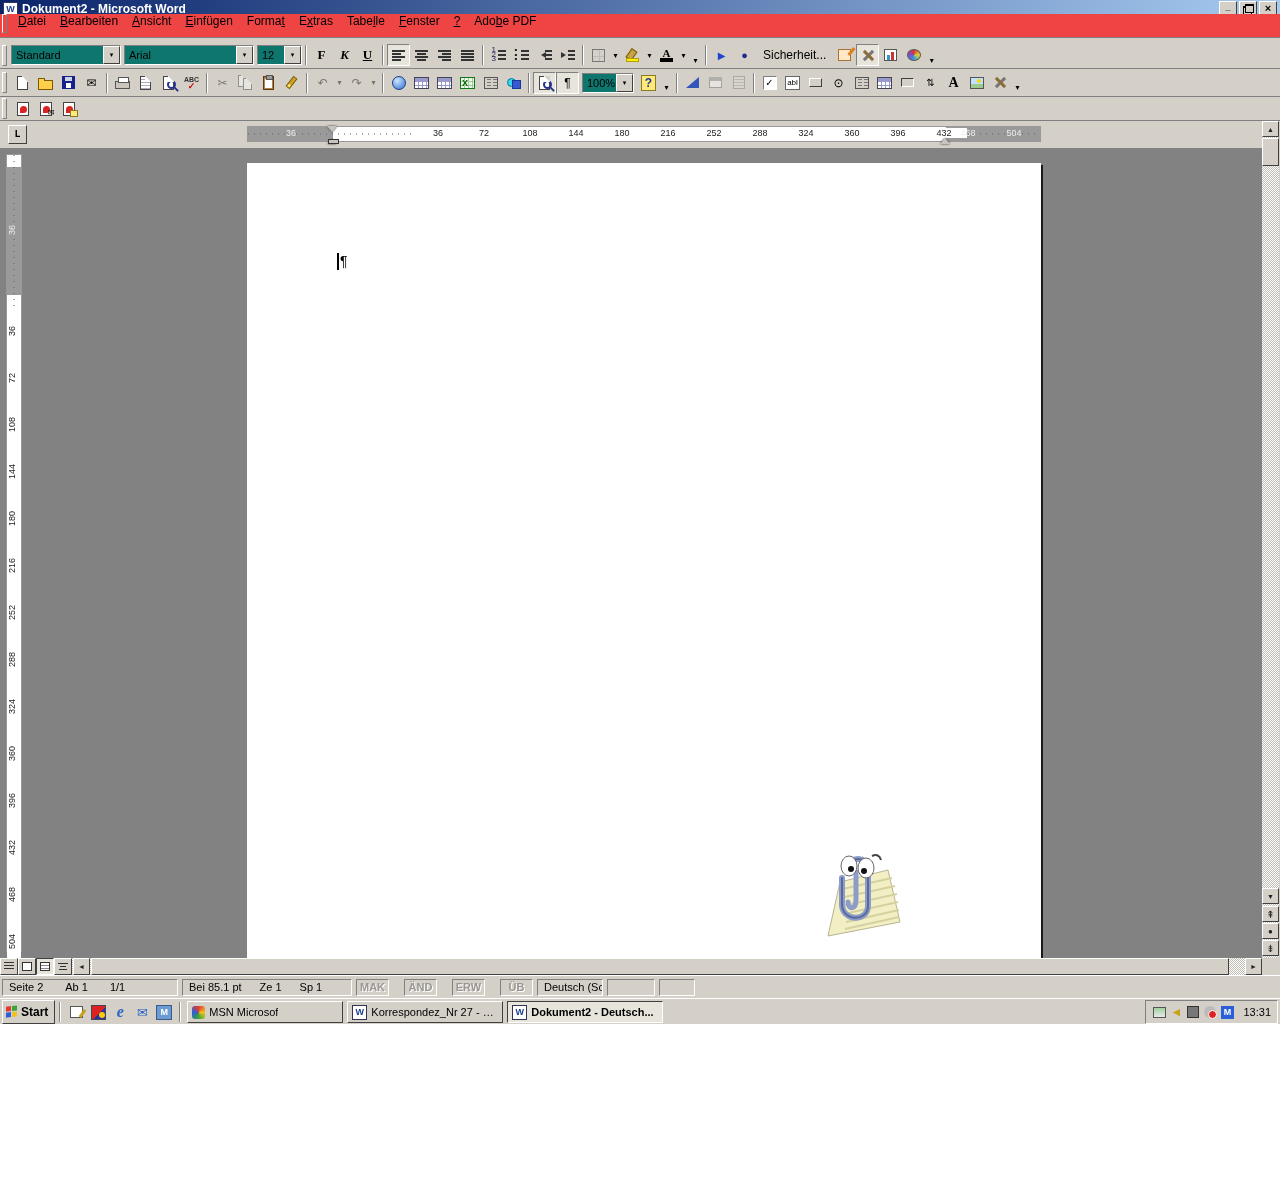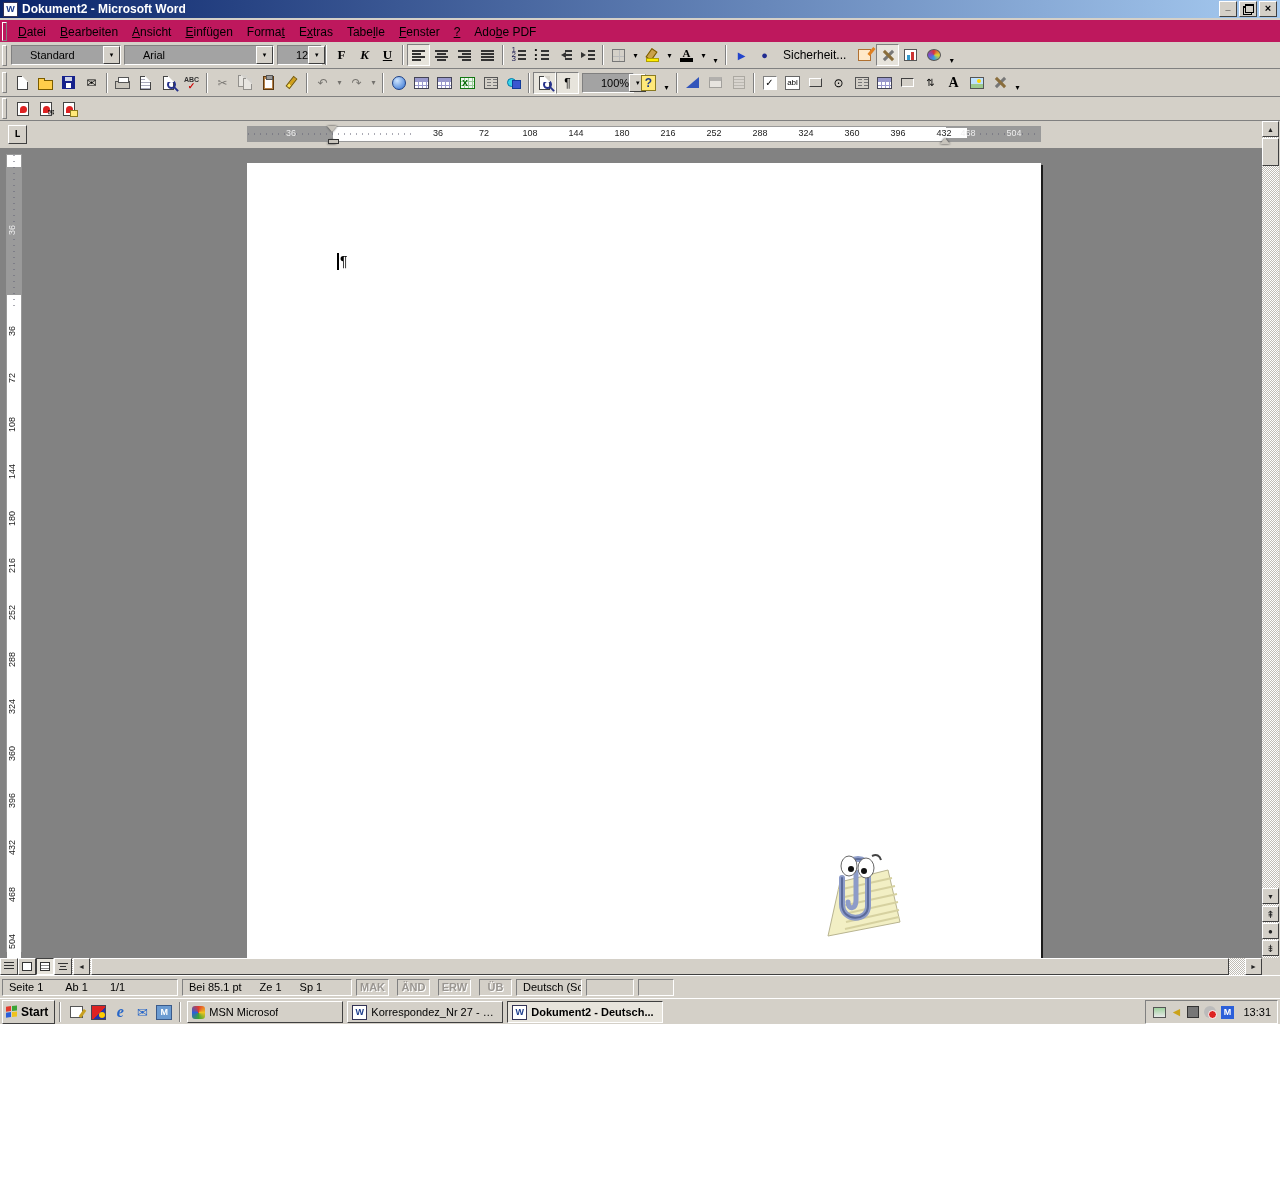--- a/index.html
+++ b/index.html
@@ -11,38 +11,38 @@
   .titlebar .appico{width:13px;height:13px;margin:0 4px 0 3px;background:#fff;border:1px solid #335;color:#1b3c8c;font-size:9px;font-weight:bold;display:flex;align-items:center;justify-content:center;}
   .titlebar .ttext{color:#fff;font-weight:bold;font-size:12px;}
   .wbtns{margin-left:auto;display:flex;gap:2px;padding-right:3px;}
   .wbtn{width:16px;height:14px;background:#d4d0c8;border:1px solid;border-color:#fff #404040 #404040 #fff;font-size:9px;line-height:11px;text-align:center;color:#000;position:relative;}
   .wbtn.min{font-weight:bold;}
   .wbtn.res::before{content:"";position:absolute;left:3px;top:4px;width:7px;height:6px;border:1px solid #000;border-top-width:2px;background:#d4d0c8;}
   .wbtn.res::after{content:"";position:absolute;left:5px;top:2px;width:7px;height:6px;border:1px solid #000;border-top-width:2px;background:#d4d0c8;}
   .wbtn.cls{font-size:11px;font-weight:bold;line-height:12px;}
 
   
-  .menubar{position:absolute;left:0;top:20px;width:1280px;height:23px;background:#be185d;border-bottom:1px solid #808080;display:flex;align-items:center;font-size:12px;}
+  .menubar{position:absolute;left:0;top:14px;width:1280px;height:23px;background:#ef4444;border-bottom:1px solid #808080;display:flex;font-size:12px;}
   .menugrip{width:3px;height:17px;border:1px solid;border-color:#fff #808080 #808080 #fff;margin:0 4px 0 2px;}
   .mi{padding:2px 7px;white-space:nowrap;}
   .mi u{text-decoration:underline;}
 
   
   .tbrow{position:absolute;left:0;width:1280px;background:#d4d0c8;border-bottom:1px solid #808080;display:flex;align-items:center;}
   .tb1{top:42px;height:26px;}
   .tb2{top:69px;height:27px;}
   .tb3{top:97px;height:23px;}
   .grip{width:3px;height:19px;border:1px solid;border-color:#fff #808080 #808080 #fff;margin:0 4px 0 2px;flex:none;}
   .sep{width:1px;height:20px;background:#808080;border-right:1px solid #fff;margin:0 3px;flex:none;}
   .btn{height:22px;min-width:23px;padding:0 1px;display:inline-flex;align-items:center;justify-content:center;border:1px solid transparent;flex:none;color:#000;font-size:12px;background:transparent;box-sizing:border-box;}
   .btn.pressed{border-color:#808080 #fff #fff #808080;background:#e7e4dc;}
   .btn.disabled{opacity:.45;filter:grayscale(.9);}
   .ddb{width:11px;font-size:8px;min-width:11px;}
   .chev{font-size:8px;width:13px;min-width:13px;color:#000;display:inline-flex;align-items:flex-end;justify-content:center;height:22px;padding-bottom:3px;}
-  .combo{background:#a3a3a3;border:1px solid;border-color:#808080 #fff #fff #808080;display:inline-flex;align-items:center;height:20px;font-size:11px;padding-left:18px;flex:none;box-sizing:border-box;}
+  .combo{background:#0f766e;border:1px solid;border-color:#808080 #fff #fff #808080;display:inline-flex;align-items:center;height:20px;font-size:11px;padding-left:4px;flex:none;box-sizing:border-box;}
   .combo .cbtn{margin-left:auto;width:15px;height:16px;background:#d4d0c8;border:1px solid;border-color:#fff #404040 #404040 #fff;font-size:7px;display:flex;align-items:center;justify-content:center;flex:none;}
   .boldb{font-family:"Liberation Serif",serif;font-weight:bold;font-size:13px;}
   .italb{font-family:"Liberation Serif",serif;font-style:italic;font-weight:bold;font-size:13px;}
   .undlb{font-family:"Liberation Serif",serif;font-weight:bold;text-decoration:underline;font-size:13px;}
 
   
   .al{width:13px;height:11px;background-repeat:no-repeat;background-image:linear-gradient(#333,#333),linear-gradient(#333,#333),linear-gradient(#333,#333),linear-gradient(#333,#333);}
   .al-l{background-size:13px 2px,9px 2px,13px 2px,9px 2px;background-position:0 0,0 3px,0 6px,0 9px;}
   .al-c{background-size:13px 2px,9px 2px,13px 2px,9px 2px;background-position:0 0,2px 3px,0 6px,2px 9px;}
   .al-r{background-size:13px 2px,9px 2px,13px 2px,9px 2px;background-position:0 0,4px 3px,0 6px,4px 9px;}
@@ -238,21 +238,21 @@
     <span class="mi"><span></span><u>D</u><span>atei</span></span><span class="mi"><span></span><u>B</u><span>earbeiten</span></span><span class="mi"><span></span><u>A</u><span>nsicht</span></span><span class="mi"><span></span><u>E</u><span>infügen</span></span><span class="mi"><span>Forma</span><u>t</u><span></span></span><span class="mi"><span>E</span><u>x</u><span>tras</span></span><span class="mi"><span>Tabe</span><u>l</u><span>le</span></span><span class="mi"><span></span><u>F</u><span>enster</span></span><span class="mi"><span></span><u>?</u><span></span></span><span class="mi"><span>Ado</span><u>b</u><span>e PDF</span></span></span>
   </div>
 
   <div class="tbrow tb1">
     <span class="grip"></span>
     <span class="combo" style="width:110px">
       <span>Standard</span>
       <span class="cbtn">▾</span>
     </span>
     <span style="width:3px"></span>
-    <span class="combo" style="width:150px">
+    <span class="combo" style="width:130px">
       <span>Arial</span>
       <span class="cbtn">▾</span>
     </span>
     <span style="width:3px"></span>
     <span class="combo" style="width:45px">
       <span>12</span>
       <span class="cbtn">▾</span>
     </span>
     <span class="sep"></span>
     <span class="btn boldb">F</span>
@@ -585,30 +585,30 @@
           <span class="s s-outline"></span>
         </span>
     </span>
     <span class="hbtn" style="left:73px">◄</span>
     <span class="hthumb"></span>
     <span class="hbtn" style="left:1245px">►</span>
   </div>
 
   <div class="statusbar">
     <span class="spanel sp1">
-      <span>Seite 1</span>
+      <span>Seite 2</span>
       <span>Ab 1</span>
       <span>1/1</span>
     </span>
     <span class="spanel sp2">
       <span>Bei 85.1 pt</span>
       <span>Ze 1</span>
       <span>Sp 1</span>
     </span>
-    <span style="display:flex;gap:8px">
+    <span style="display:flex;gap:15px">
 
     <span class="spanel stgl">MAK</span>
         <span class="spanel stgl">ÄND</span>
         <span class="spanel stgl">ERW</span>
         <span class="spanel stgl">ÜB</span>
       </span>
     <span class="spanel slang">Deutsch (Sc</span>
     <span class="spanel sempty1"></span>
     <span class="spanel sempty2"></span>
   </div>

